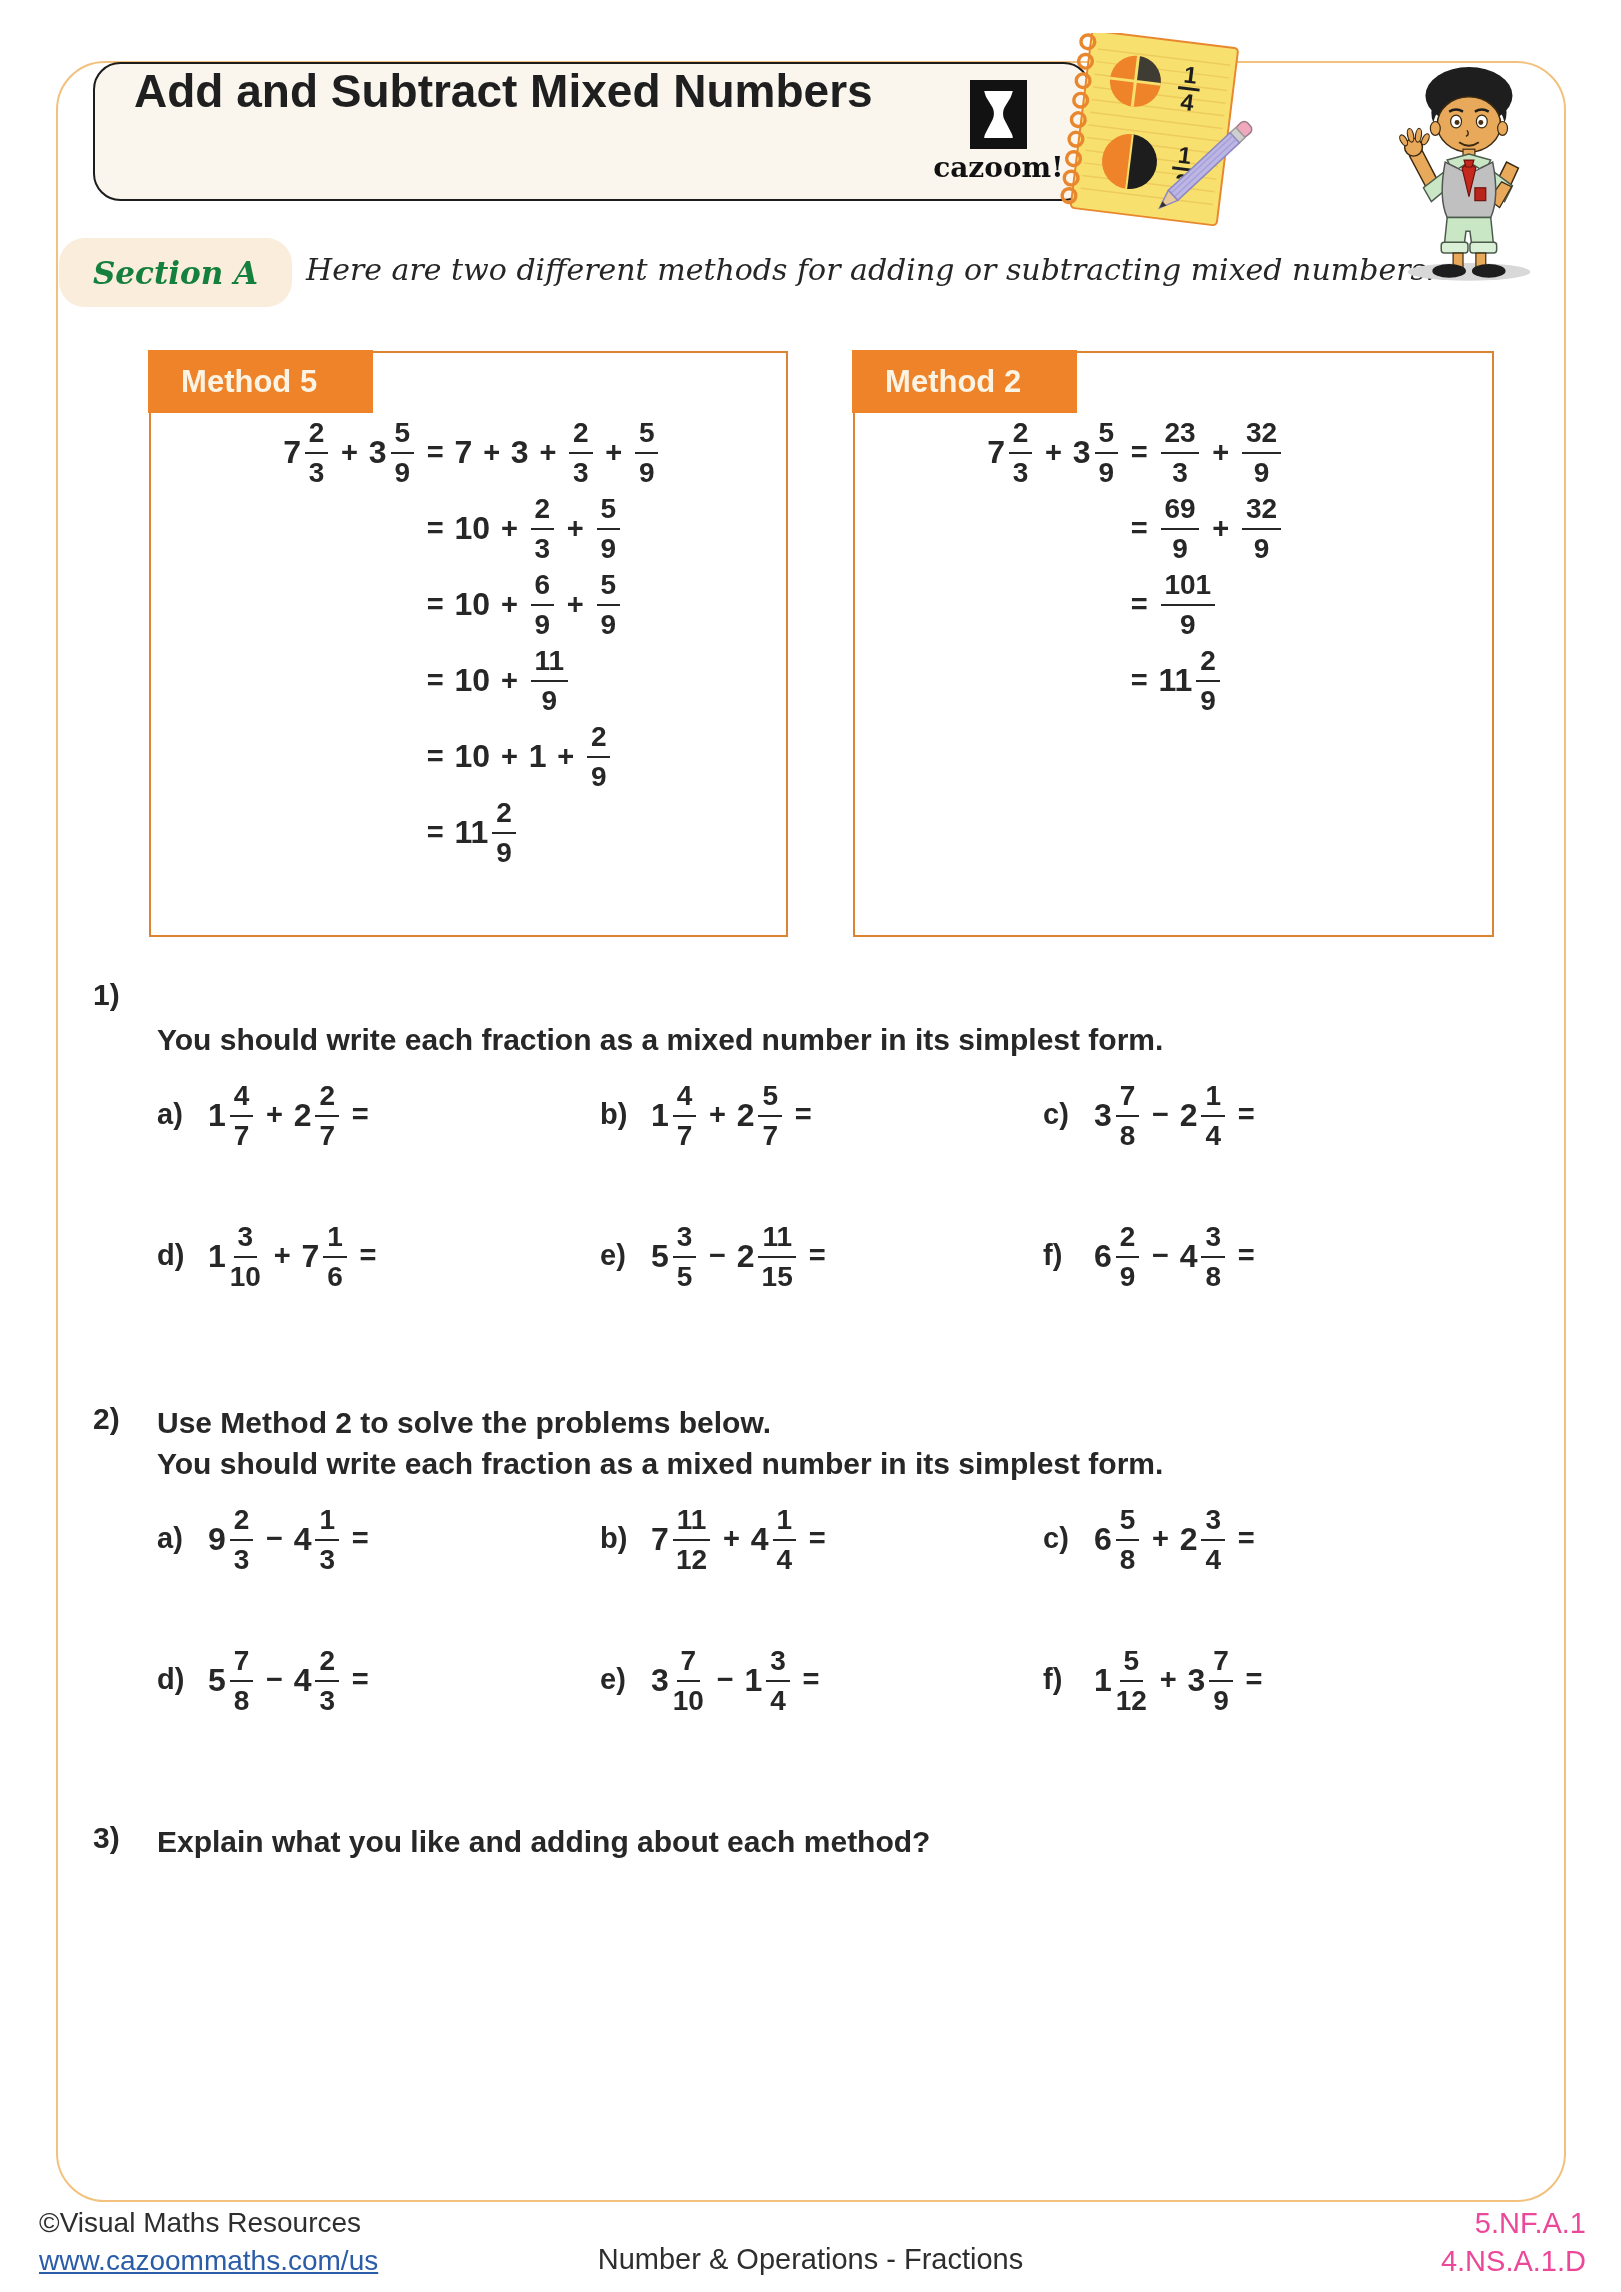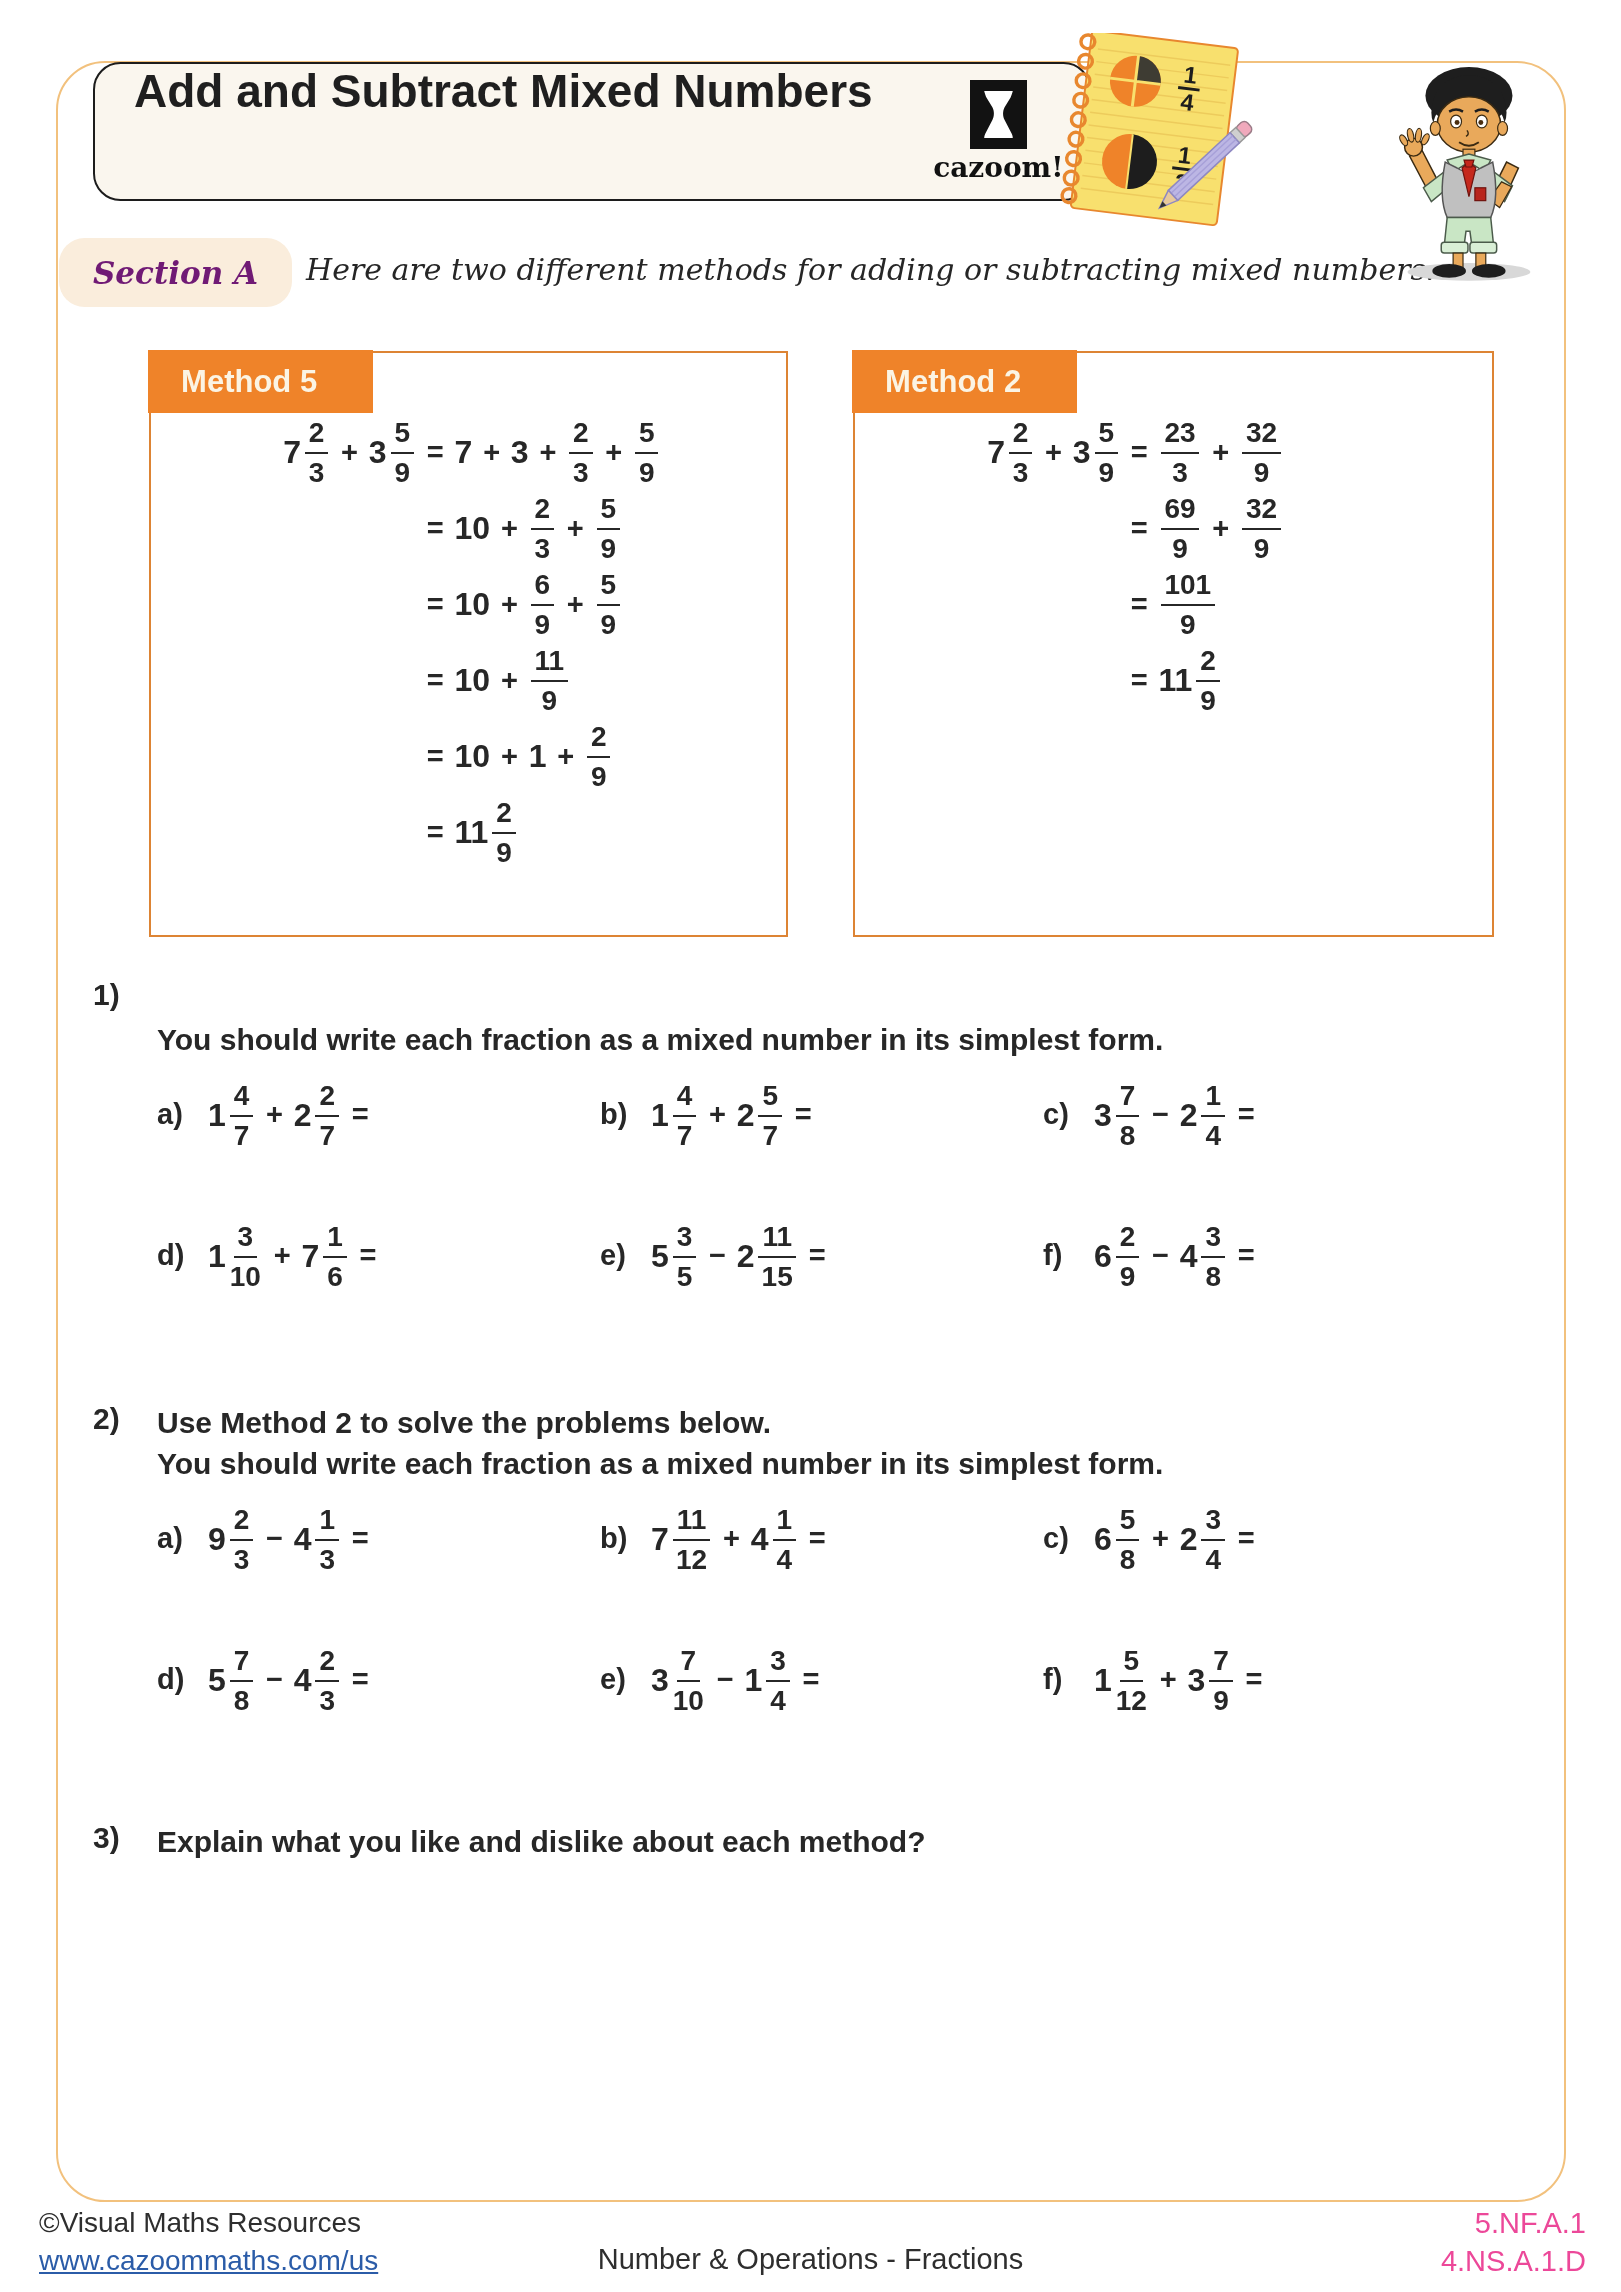--- a/index.html
+++ b/index.html
@@ -17,21 +17,21 @@
   .logo{position:absolute;right:25.5px;top:50%;transform:translateY(-50%);display:flex;flex-direction:column;align-items:center;}
   .logo-square{width:57px;height:69px;background:#121212;display:flex;align-items:center;justify-content:center;}
   .logo-text{font-family:"DejaVu Serif",serif;font-weight:bold;font-size:28px;color:#111;margin-top:2px;}
 
   .notebook{position:absolute;left:1047px;top:33px;width:214px;height:204px;z-index:3;}
   .boy{position:absolute;left:1370px;top:51px;width:188px;height:233px;z-index:3;}
 
   
   .section-badge{position:absolute;left:59px;top:238px;width:233px;height:69px;background:#FAEDDC;
                  border-radius:25.5px;display:flex;align-items:center;justify-content:center;z-index:2;}
-  .section-label{font-family:"DejaVu Serif",serif;font-style:italic;font-weight:bold;font-size:31px;color:#701a75;}
+  .section-label{font-family:"DejaVu Serif",serif;font-style:italic;font-weight:bold;font-size:31px;color:#15803d;}
   .section-desc{position:absolute;left:306px;top:252px;font-family:"DejaVu Serif",serif;font-style:italic;
                 font-size:30px;color:#262626;white-space:nowrap;z-index:2;}
 
   
   .method-box{position:absolute;top:351px;height:582px;border:2.9px solid #DD8434;background:#ffffff;z-index:2;}
   #method1{left:149px;width:635px;}
   #method2{left:853px;width:637px;}
   .method-tab{position:absolute;left:-2.9px;top:-2.9px;width:225px;height:63px;background:#EF8329;color:#FBF4E4;
               font-weight:bold;font-size:31px;display:flex;align-items:center;padding-left:33px;box-sizing:border-box;}
   .method-content{position:absolute;left:0;top:61px;right:0;padding-left:51px;}
@@ -653,21 +653,21 @@
             </span>
           </span>
           <span class="op">=</span>
         </span>
       </div>
     </div>
 
   <div class="question" id="q3">
     <div class="q-head">
       <span class="q-num">3)</span>
-      <span class="q-text">Explain what you like and dislike about each method?</span>
+      <span class="q-text">Explain what you like and adding about each method?</span>
     </div>
   </div>
 
   <div class="footer-left">
     <span>©Visual Maths Resources</span><br>
     <a href="#" class="footer-link">www.cazoommaths.com/us</a>
   </div>
   <div class="footer-center">Number &amp; Operations - Fractions</div>
   <div class="footer-right">
     <span>5.NF.A.1</span><br>

